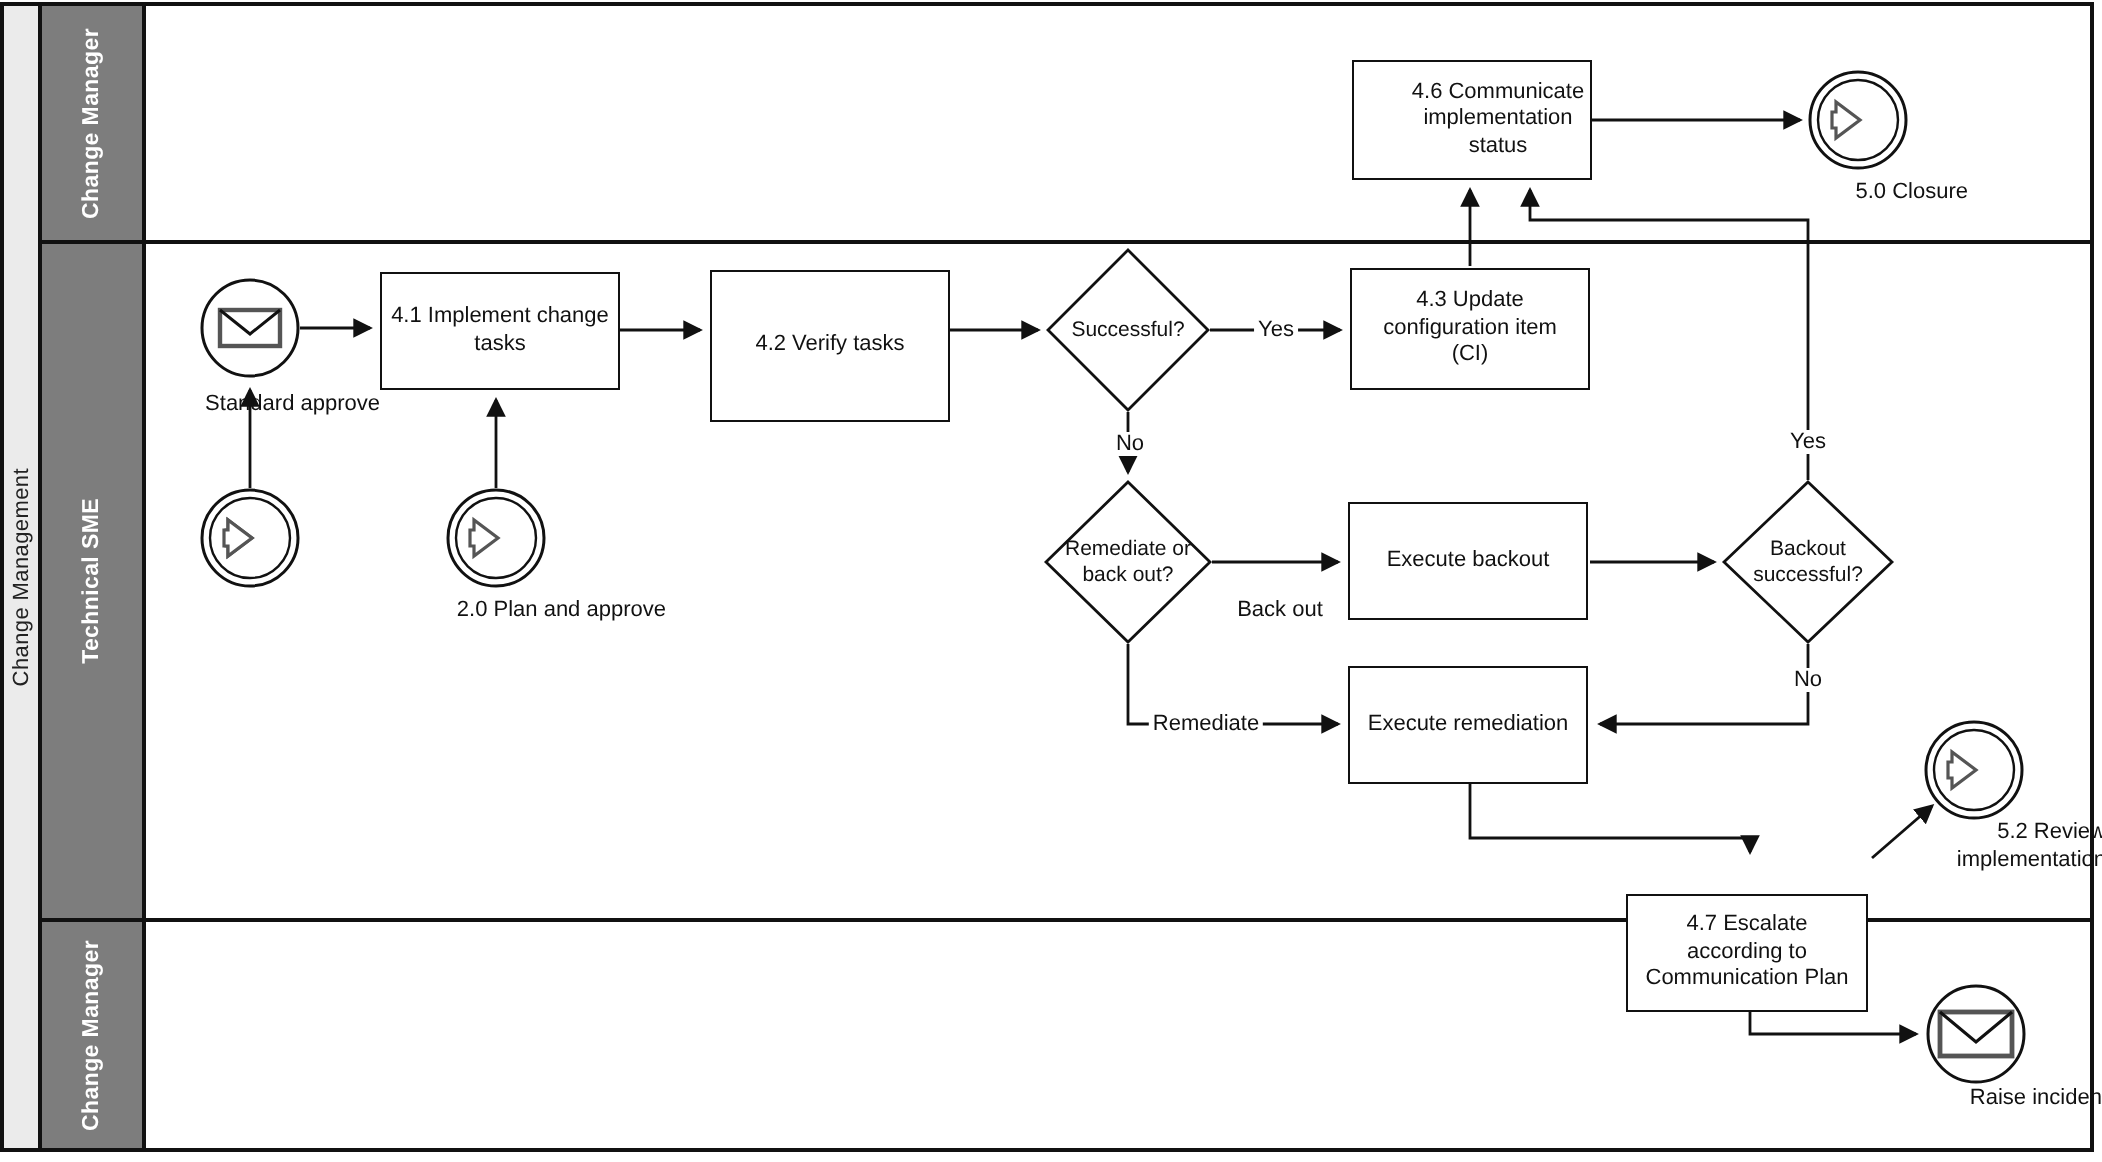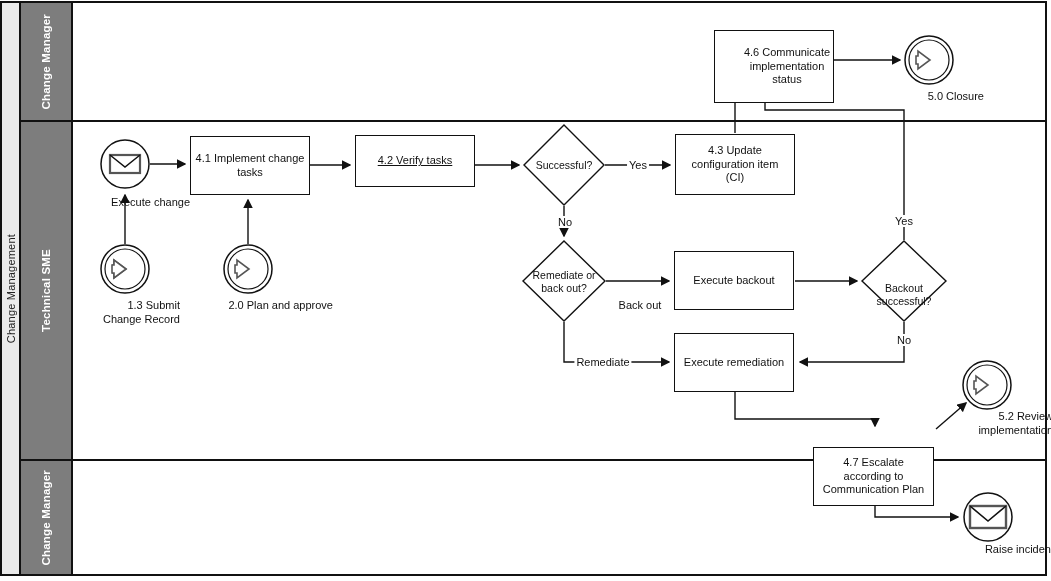--- a/index.html
+++ b/index.html
@@ -162,42 +162,40 @@
       <circle cx="988" cy="517" r="24" fill="#fff" stroke="#111" stroke-width="1.5"></circle>
       <g>
         <rect x="970" y="506" width="36" height="22" fill="#fff" stroke="#555" stroke-width="2.4"></rect>
         <path d="M970 506 L988 521 L1006 506" fill="none" stroke="#111" stroke-width="1.6"></path>
       </g>
     </g>
   </svg>
 
   <div class="task" style="left:190px; top:136px; width:120px; height:59px;">4.1 Implement change
 tasks</div>
-  <div class="task" style="left:355px; top:135px; width:120px; height:52px;text-decoration:underline;">4.2 Verify tasks</div>
+  <div class="task" style="left:355px; top:135px; width:120px; height:76px;">4.2 Verify tasks</div>
   <div class="task" style="left:675px; top:134px; width:120px; height:61px;">4.3 Update
 configuration item
 (CI)</div>
-  <div class="task" style="left:714px; top:30px; width:120px; height:73px;padding-left:28px;">4.6 Communicate
+  <div class="task" style="left:676px; top:30px; width:120px; height:60px;padding-left:28px;">4.6 Communicate
 implementation
 status</div>
   <div class="task" style="left:674px; top:251px; width:120px; height:59px;">Execute backout</div>
   <div class="task" style="left:674px; top:333px; width:120px; height:59px;">Execute remediation</div>
   <div class="task" style="left:813px; top:431px; width:121px; height:59px;margin-top:16px;">4.7 Escalate
 according to
 Communication Plan</div>
 
   <div class="gw-lbl" style="left:564px; top:165px;">Successful?</div>
   <div class="gw-lbl" style="left:564px; top:281px;">Remediate or
 back out?</div>
-  <div class="gw-lbl" style="left:904px; top:294px;text-align:center;">Backout
+  <div class="gw-lbl" style="left:904px; top:281px;text-align:center;">Backout
 successful?</div>
 
-  <div class="lbl" style="left:125px; top:196px; width:130px;">Execute change</div>
-  <div class="lbl" style="left:125px; top:299px; width:110px;">1.3 Submit
-Change Record</div>
+  <div class="lbl" style="left:125px; top:196px; width:130px;">Standard approve</div>
   <div class="lbl" style="left:248px; top:299px; width:170px;">2.0 Plan and approve</div>
   <div class="lbl" style="left:929px; top:90px; width:110px;">5.0 Closure</div>
   <div class="lbl" style="left:988px; top:410px; width:130px;">5.2 Review
 implementation</div>
   <div class="lbl" style="left:989px; top:543px; width:130px;">Raise incident</div>
 
   <div class="edge-lbl" style="left:638px; top:165px;">Yes</div>
   <div class="edge-lbl" style="left:565px; top:222px;">No</div>
   <div class="edge-lbl" style="left:640px; top:281px;margin-top:24px;">Back out</div>
   <div class="edge-lbl" style="left:904px; top:221px;">Yes</div>

